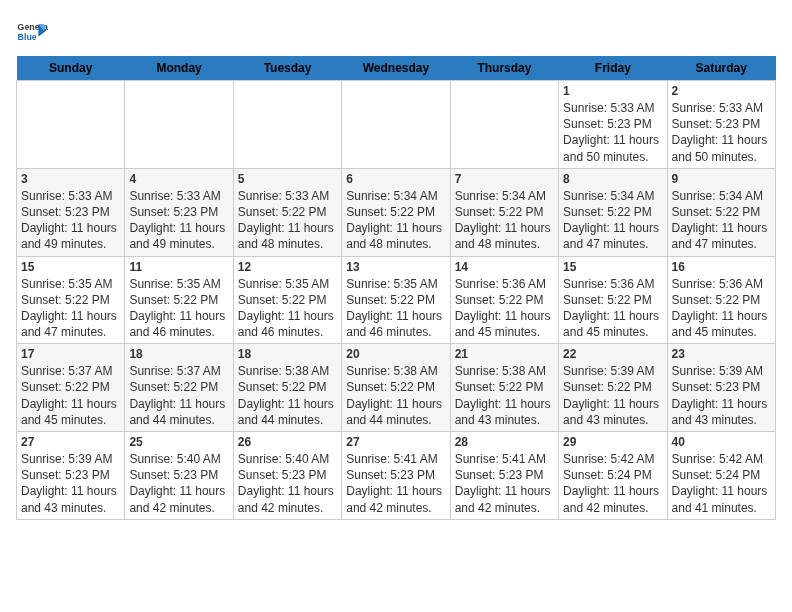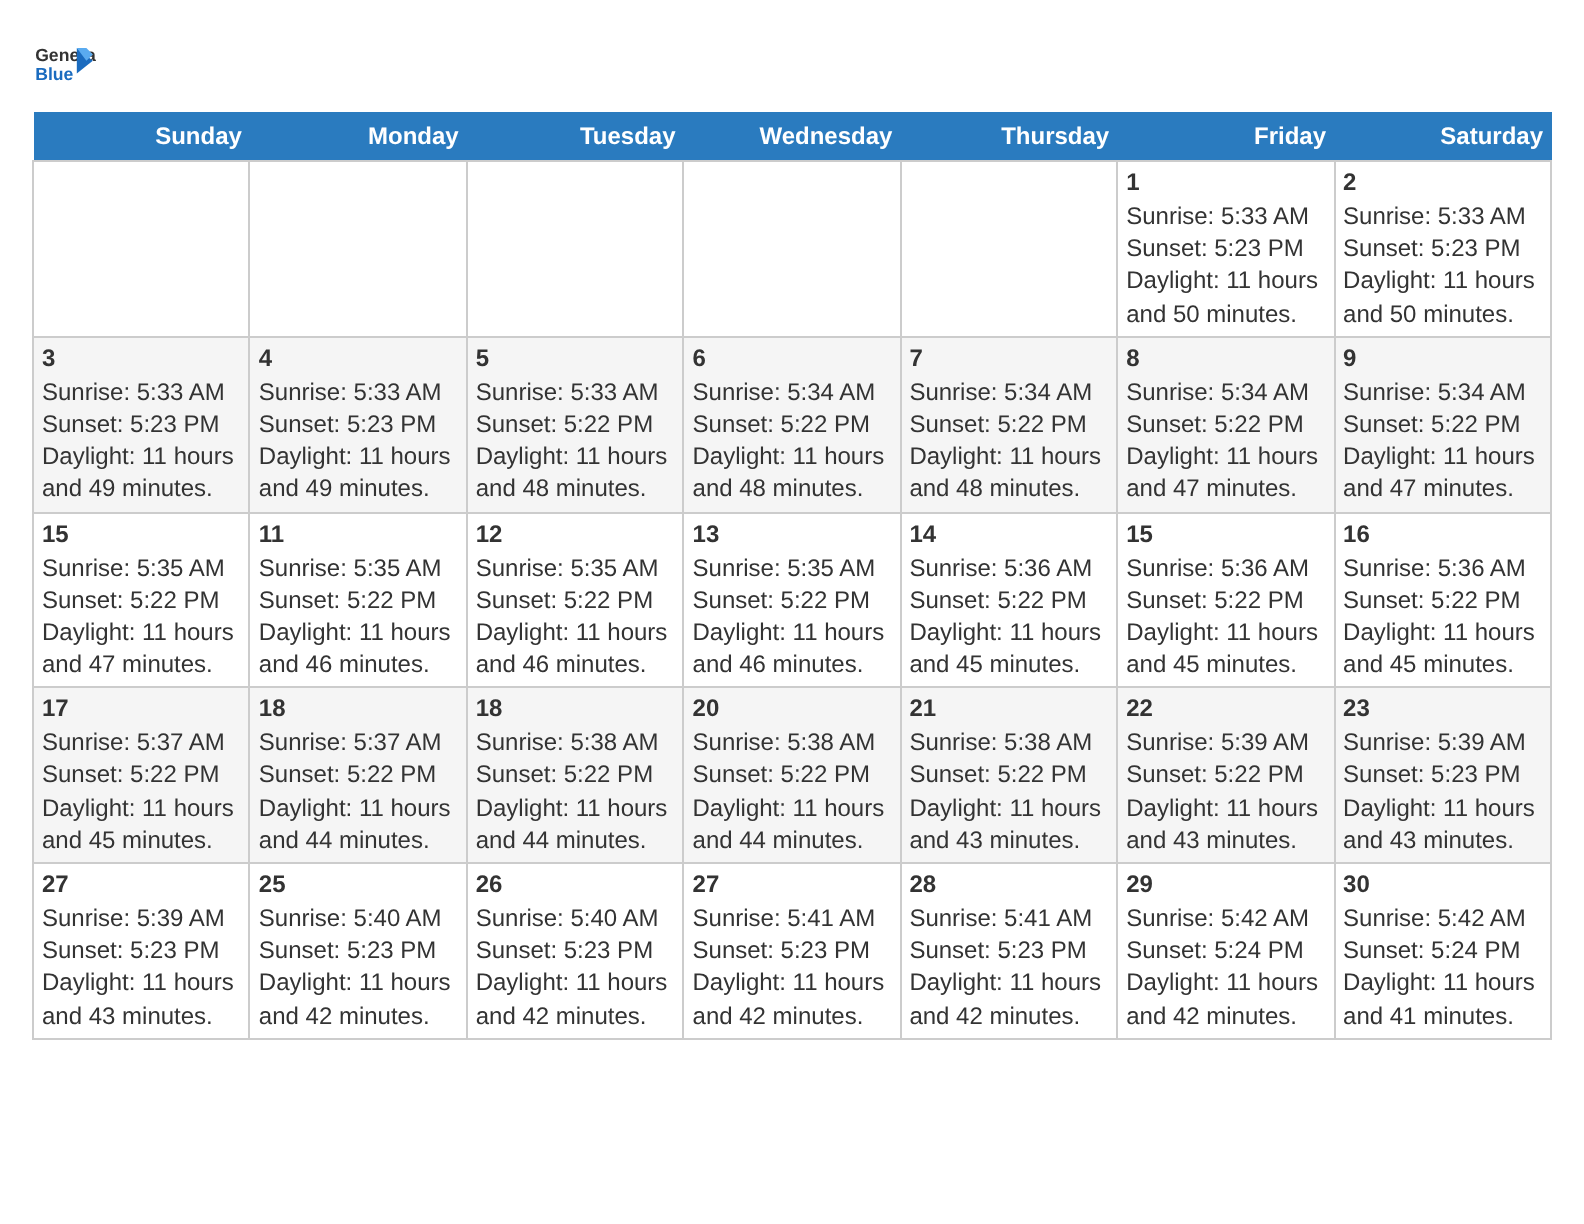--- a/index.html
+++ b/index.html
@@ -37,24 +37,24 @@
       font-size: 14px;
       color: #555;
     }
     table {
       width: 100%;
       border-collapse: collapse;
       table-layout: fixed;
     }
     th {
       background: #2a7bbf;
-      color: #ffffff;
+      color: #000000;
       font-size: 12px;
       padding: 5px 4px;
-      text-align: right;
+      text-align: center;
       font-weight: bold;
     }
     td {
       border: 1px solid #ccc;
       vertical-align: top;
       padding: 3px 4px;
       font-size: 10px;
       color: #333;
       min-height: 70px;
       height: 80px;
@@ -316,21 +316,21 @@
 and 42 minutes.</div>
         </td>
         <td>
           <span class="day-num">29</span>
           <div class="day-info" style="white-space: pre-line;">Sunrise: 5:42 AM
 Sunset: 5:24 PM
 Daylight: 11 hours
 and 42 minutes.</div>
         </td>
         <td>
-          <span class="day-num">30</span>
+          <span class="day-num">40</span>
           <div class="day-info" style="white-space: pre-line;">Sunrise: 5:42 AM
 Sunset: 5:24 PM
 Daylight: 11 hours
 and 41 minutes.</div>
         </td>
       </tr>
     </tbody>
 </table>
 
 </body></html>

